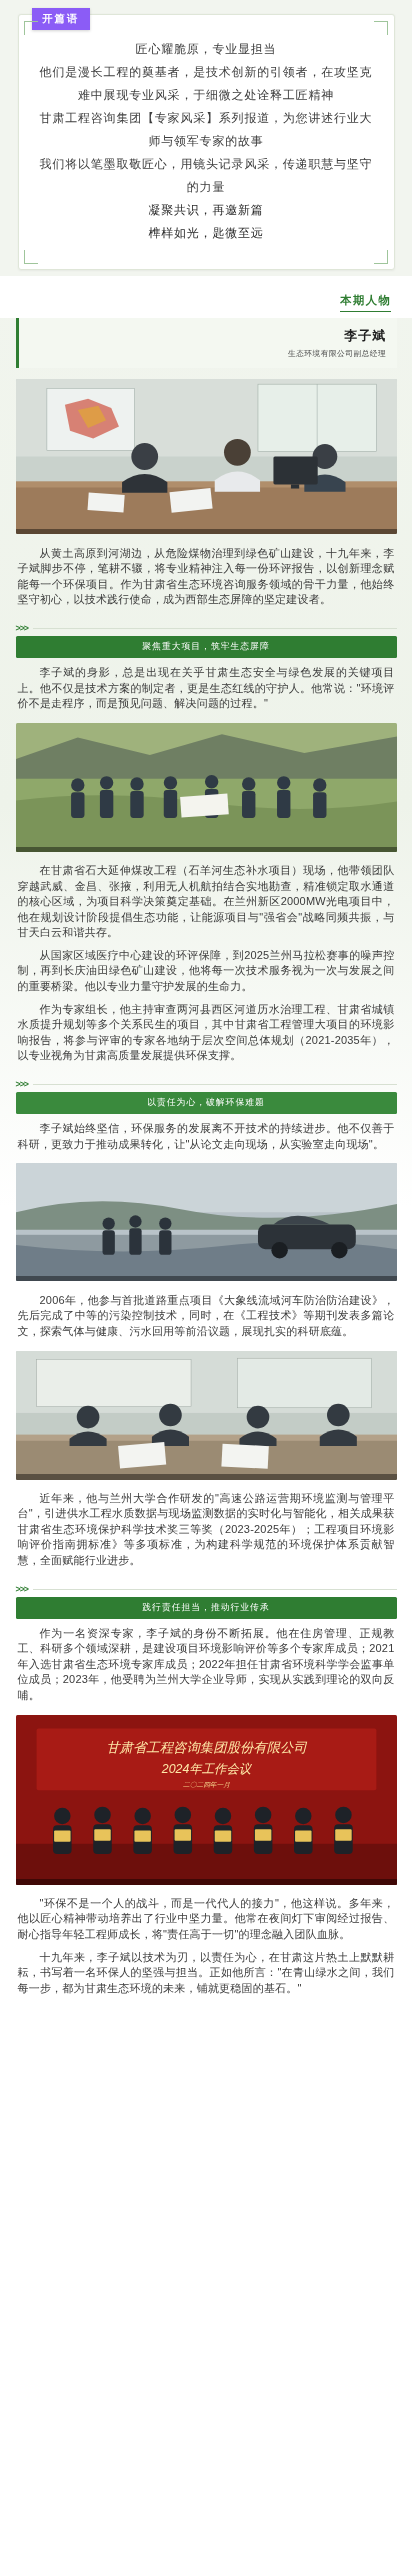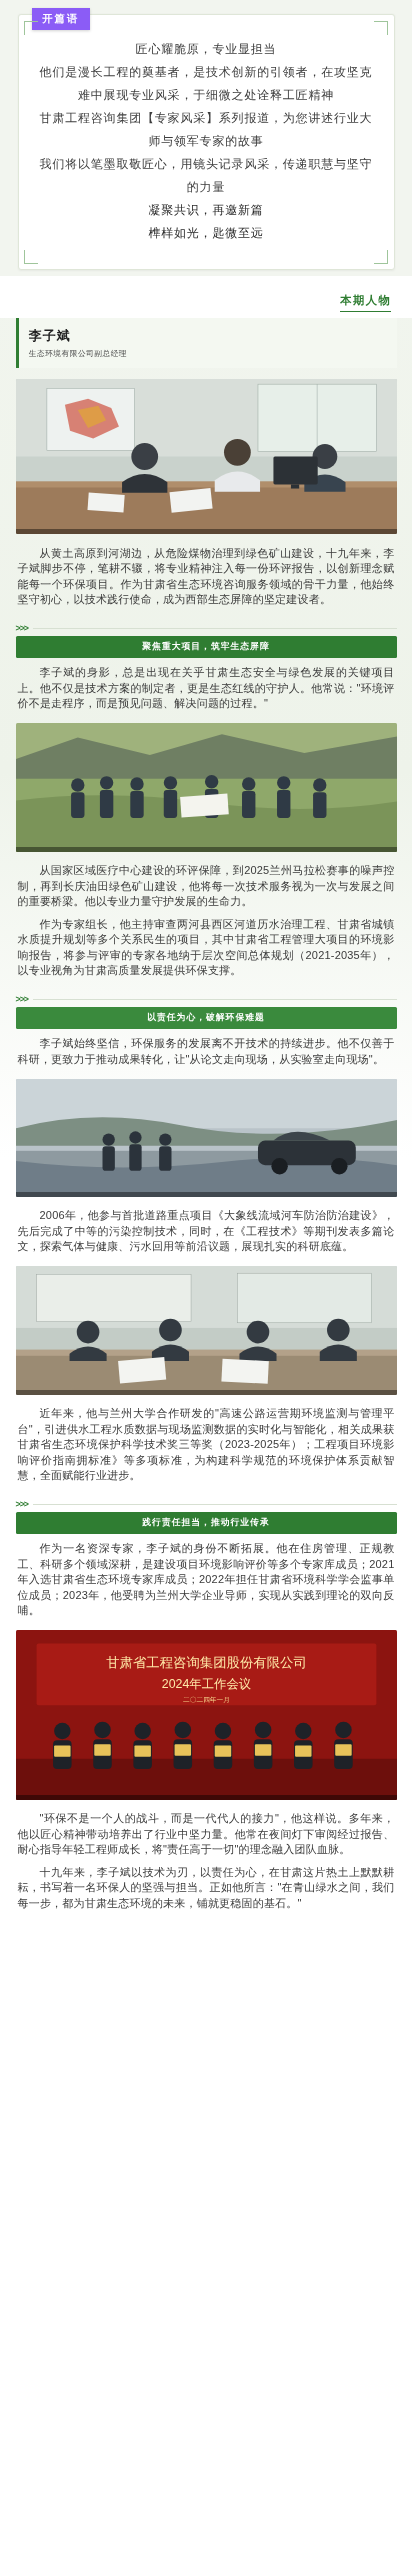--- a/index.html
+++ b/index.html
@@ -70,20 +70,21 @@
     color:#2f7d32;
     letter-spacing:1.5px;
     border-bottom:1.5px solid #2f7d32;
     padding-bottom:3.1px;
   }
   .person-card{
     margin:0 15.5px;
     background:#f4f8f1;
     border-left:3.1px solid #2f7d32;
     padding:8.2px 10.3px 9.3px 10.3px;
+    text-align:right;
   }
   .person-name{
     font-size:13px;
     font-weight:bold;
     color:#1f1f1f;
     letter-spacing:1px;
     margin-bottom:4.1px;
   }
   .person-title{
     font-size:7.7px;
@@ -91,20 +92,21 @@
     letter-spacing:0.5px;
   }
 
   
   .photo{
     margin:11.3px 15.5px;
     border-radius:1.5px;
     overflow:hidden;
     position:relative;
     background:#dfe3dd;
+    font-style:italic;
   }
   .photo .cap{
     position:absolute;left:0;right:0;bottom:0;
     background:rgba(0,0,0,.42);
     color:#fff;font-size:6.2px;padding:2.6px 4.1px;
     letter-spacing:0.3px;
   }
 
   
   .ph-office{height:155px;background:linear-gradient(#cfd8d2,#b9c4bd);}
@@ -137,21 +139,21 @@
     letter-spacing:-1px;
   }
   .sub-head .bar{
     flex:1;height:0.5px;background:#d7e0d2;
   }
   .sub-title{
     margin:1px 15.5px 5.2px 15.5px;
     background:#2f7d32;
     color:#fff;
     font-size:8.8px;
-    font-weight:bold;
+    font-weight:normal;
     letter-spacing:1px;
     text-align:center;
     padding:4.6px 0 5.2px 0;
     border-radius:1.5px;
   }
   .sub-title.alt{background:#3a8a3d;}
 
   .spacer{height:10.3px;}
 
   
@@ -252,20 +254,21 @@
         <circle cx="520" cy="116" r="13"></circle>
           <rect x="507" y="130" width="26" height="54" rx="6"></rect>
         <circle cx="590" cy="120" r="13"></circle>
           <rect x="577" y="134" width="26" height="50" rx="6"></rect>
       </g>
       <rect x="320" y="140" width="92" height="40" fill="#f4f4ee" transform="rotate(-4 366 160)"></rect>
     </svg>
     <div class="cap"></div>
   </div>
 
+  <p class="body">在甘肃省石大延伸煤改工程（石羊河生态补水项目）现场，他带领团队穿越武威、金昌、张掖，利用无人机航拍结合实地勘查，精准锁定取水通道的核心区域，为项目科学决策奠定基础。在兰州新区2000MW光电项目中，他在规划设计阶段提倡生态功能，让能源项目与"强省会"战略同频共振，与甘天白云和谐共存。</p>
   <p class="body">从国家区域医疗中心建设的环评保障，到2025兰州马拉松赛事的噪声控制，再到长庆油田绿色矿山建设，他将每一次技术服务视为一次与发展之间的重要桥梁。他以专业力量守护发展的生命力。</p>
   <p class="body">作为专家组长，他主持审查两河县西区河道历水治理工程、甘肃省城镇水质提升规划等多个关系民生的项目，其中甘肃省工程管理大项目的环境影响报告，将参与评审的专家各地纳于层次空间总体规划（2021-2035年），以专业视角为甘肃高质量发展提供环保支撑。</p>
 
   <div class="sub-head">
     <span class="chev">&gt;&gt;&gt;</span>
     <span class="bar"></span>
   </div>
   <div class="sub-title alt">以责任为心，破解环保难题</div>
 
   <p class="body">李子斌始终坚信，环保服务的发展离不开技术的持续进步。他不仅善于科研，更致力于推动成果转化，让"从论文走向现场，从实验室走向现场"。</p>

